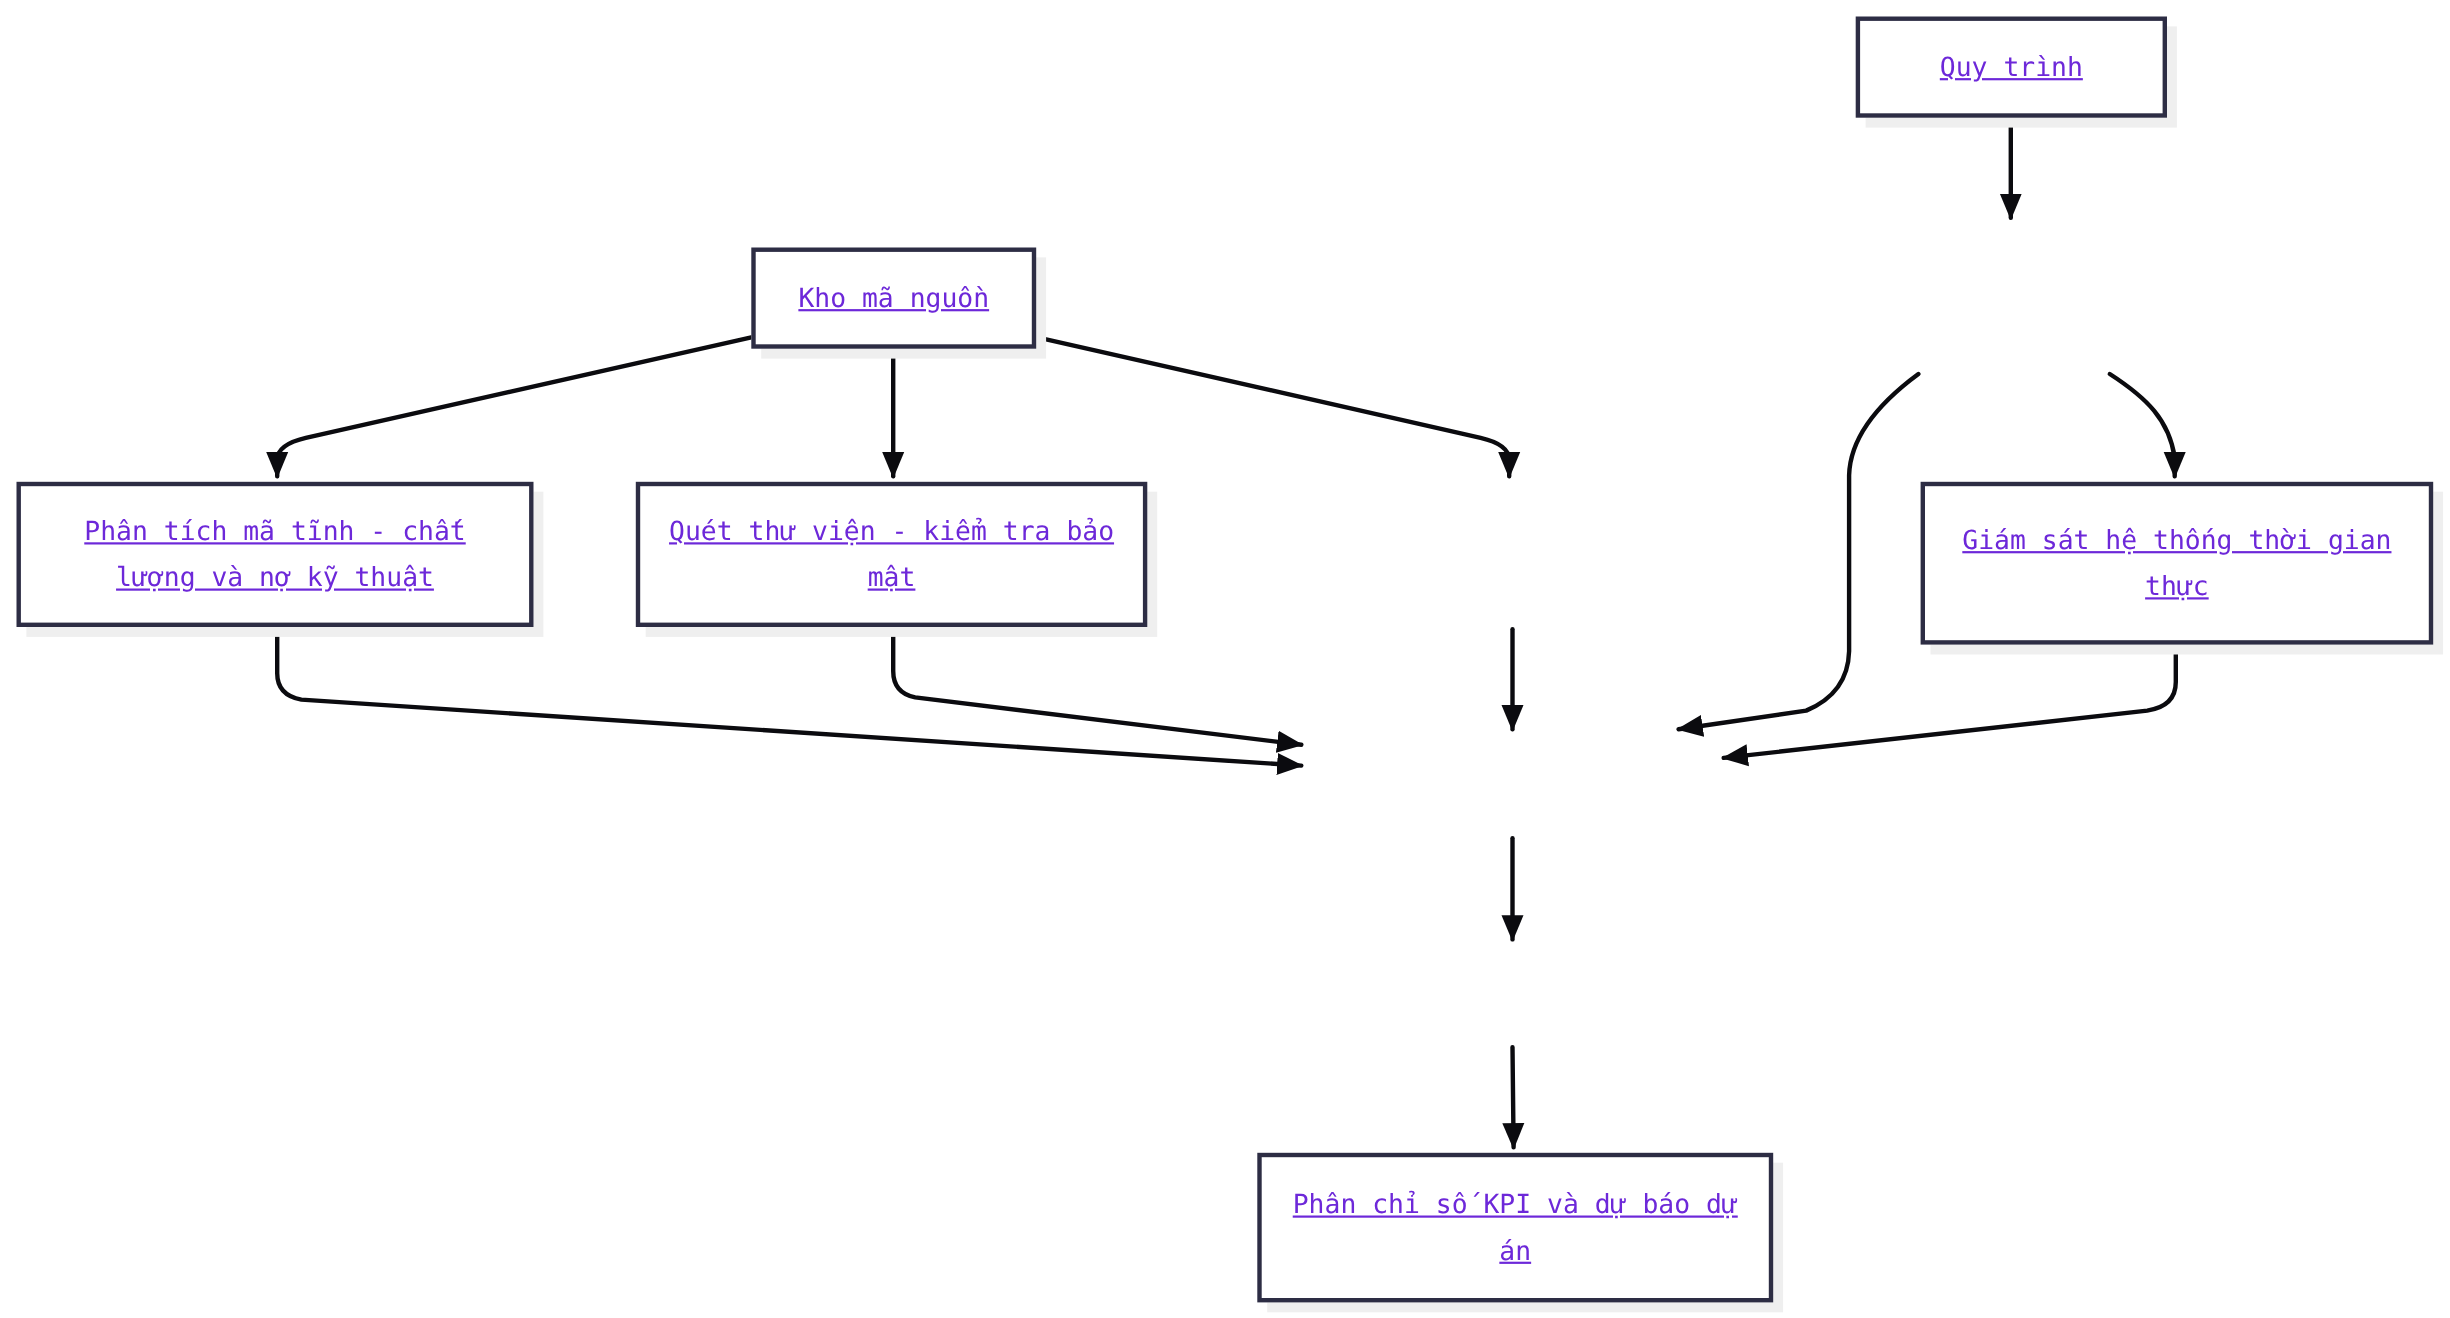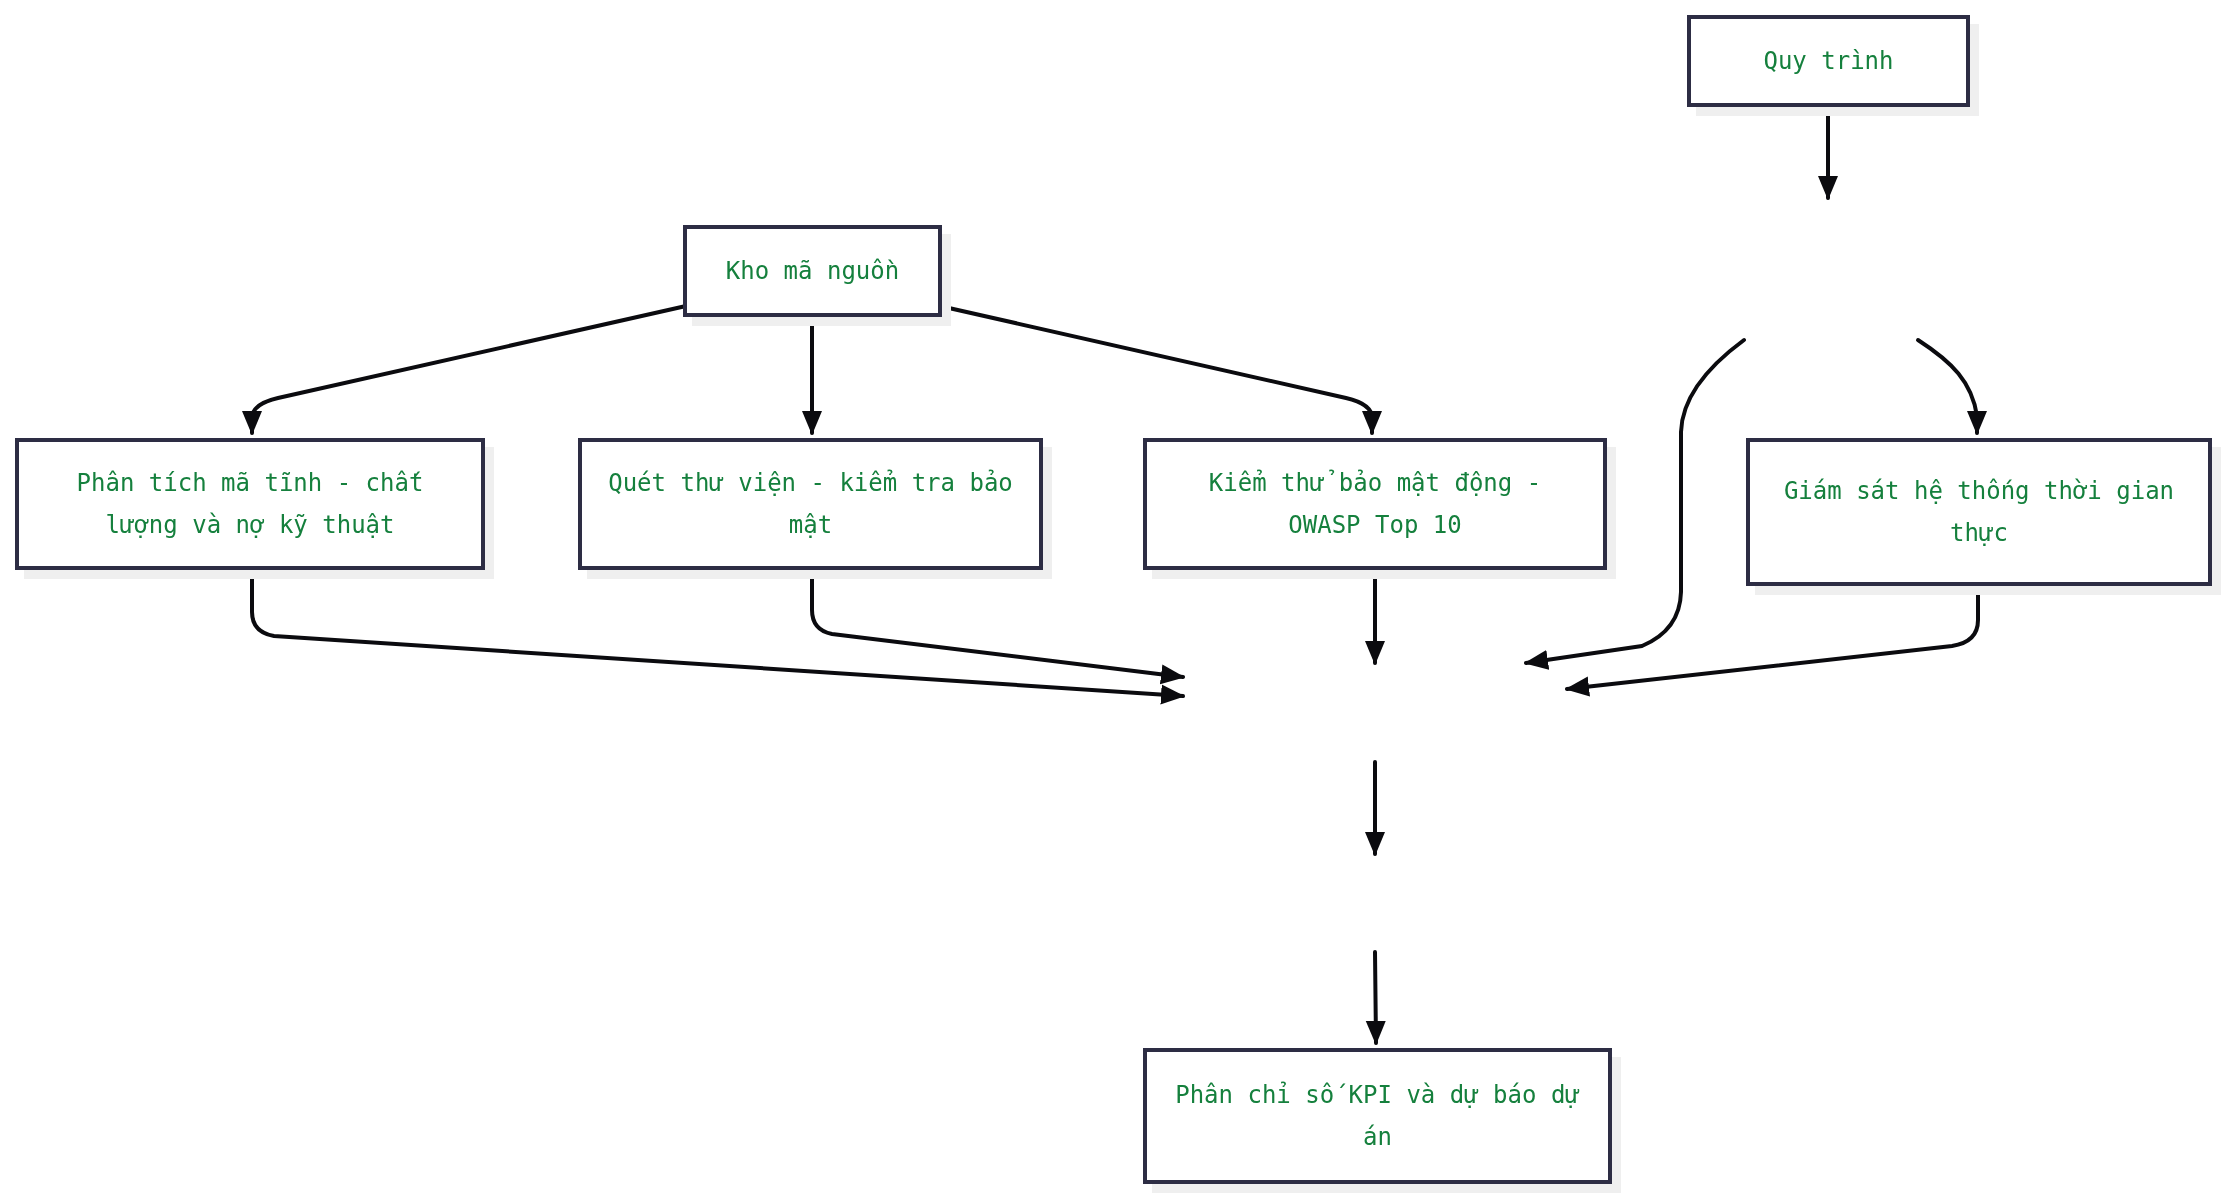--- a/index.html
+++ b/index.html
@@ -31,25 +31,26 @@
   .node {
     position: absolute;
     box-sizing: border-box;
     background: #ffffff;
     border: 4px solid #2d2d44;
     box-shadow: 9px 9px 0 0 #efefef;
     display: flex;
     align-items: center;
     justify-content: center;
     text-align: center;
-    color: #15803d;
+    color: #6d28d9;
     font-size: 24px;
     line-height: 42px;
     white-space: pre-line;
     z-index: 2;
+    text-decoration: underline;
   }
   
   #n-quy-trinh   { left:1687px; top:15px;   width:283px; height:92px;  }
   #n-jmeter      { left:1608px; top:205px;  width:458px; height:134px; }
   #n-kho-ma      { left:683px;  top:225px;  width:259px; height:92px;  }
   #n-phan-tich   { left:15px;   top:438px;  width:470px; height:132px; }
   #n-quet        { left:578px;  top:438px;  width:465px; height:132px; }
   #n-owasp       { left:1143px; top:438px;  width:464px; height:132px; }
   #n-giam-sat    { left:1746px; top:438px;  width:466px; height:148px; }
   #n-hub         { left:1188px; top:668px;  width:374px; height:92px;  }
@@ -97,22 +98,20 @@
 
 
   <div class="node" id="n-phan-tich">Phân tích mã tĩnh - chất
 lượng và nợ kỹ thuật</div>
 
   <div class="node" id="n-kho-ma">Kho mã nguồn</div>
 
   <div class="node" id="n-quet">Quét thư viện - kiểm tra bảo
 mật</div>
 
-  <div class="node" id="n-owasp">Kiểm thử bảo mật động -
-OWASP Top 10</div>
 
   <div class="node" id="n-giam-sat">Giám sát hệ thống thời gian
 thực</div>
 
 
 
   <div class="node" id="n-bang-kpi">Phân chỉ số KPI và dự báo dự
 án</div>
 
 </div>

